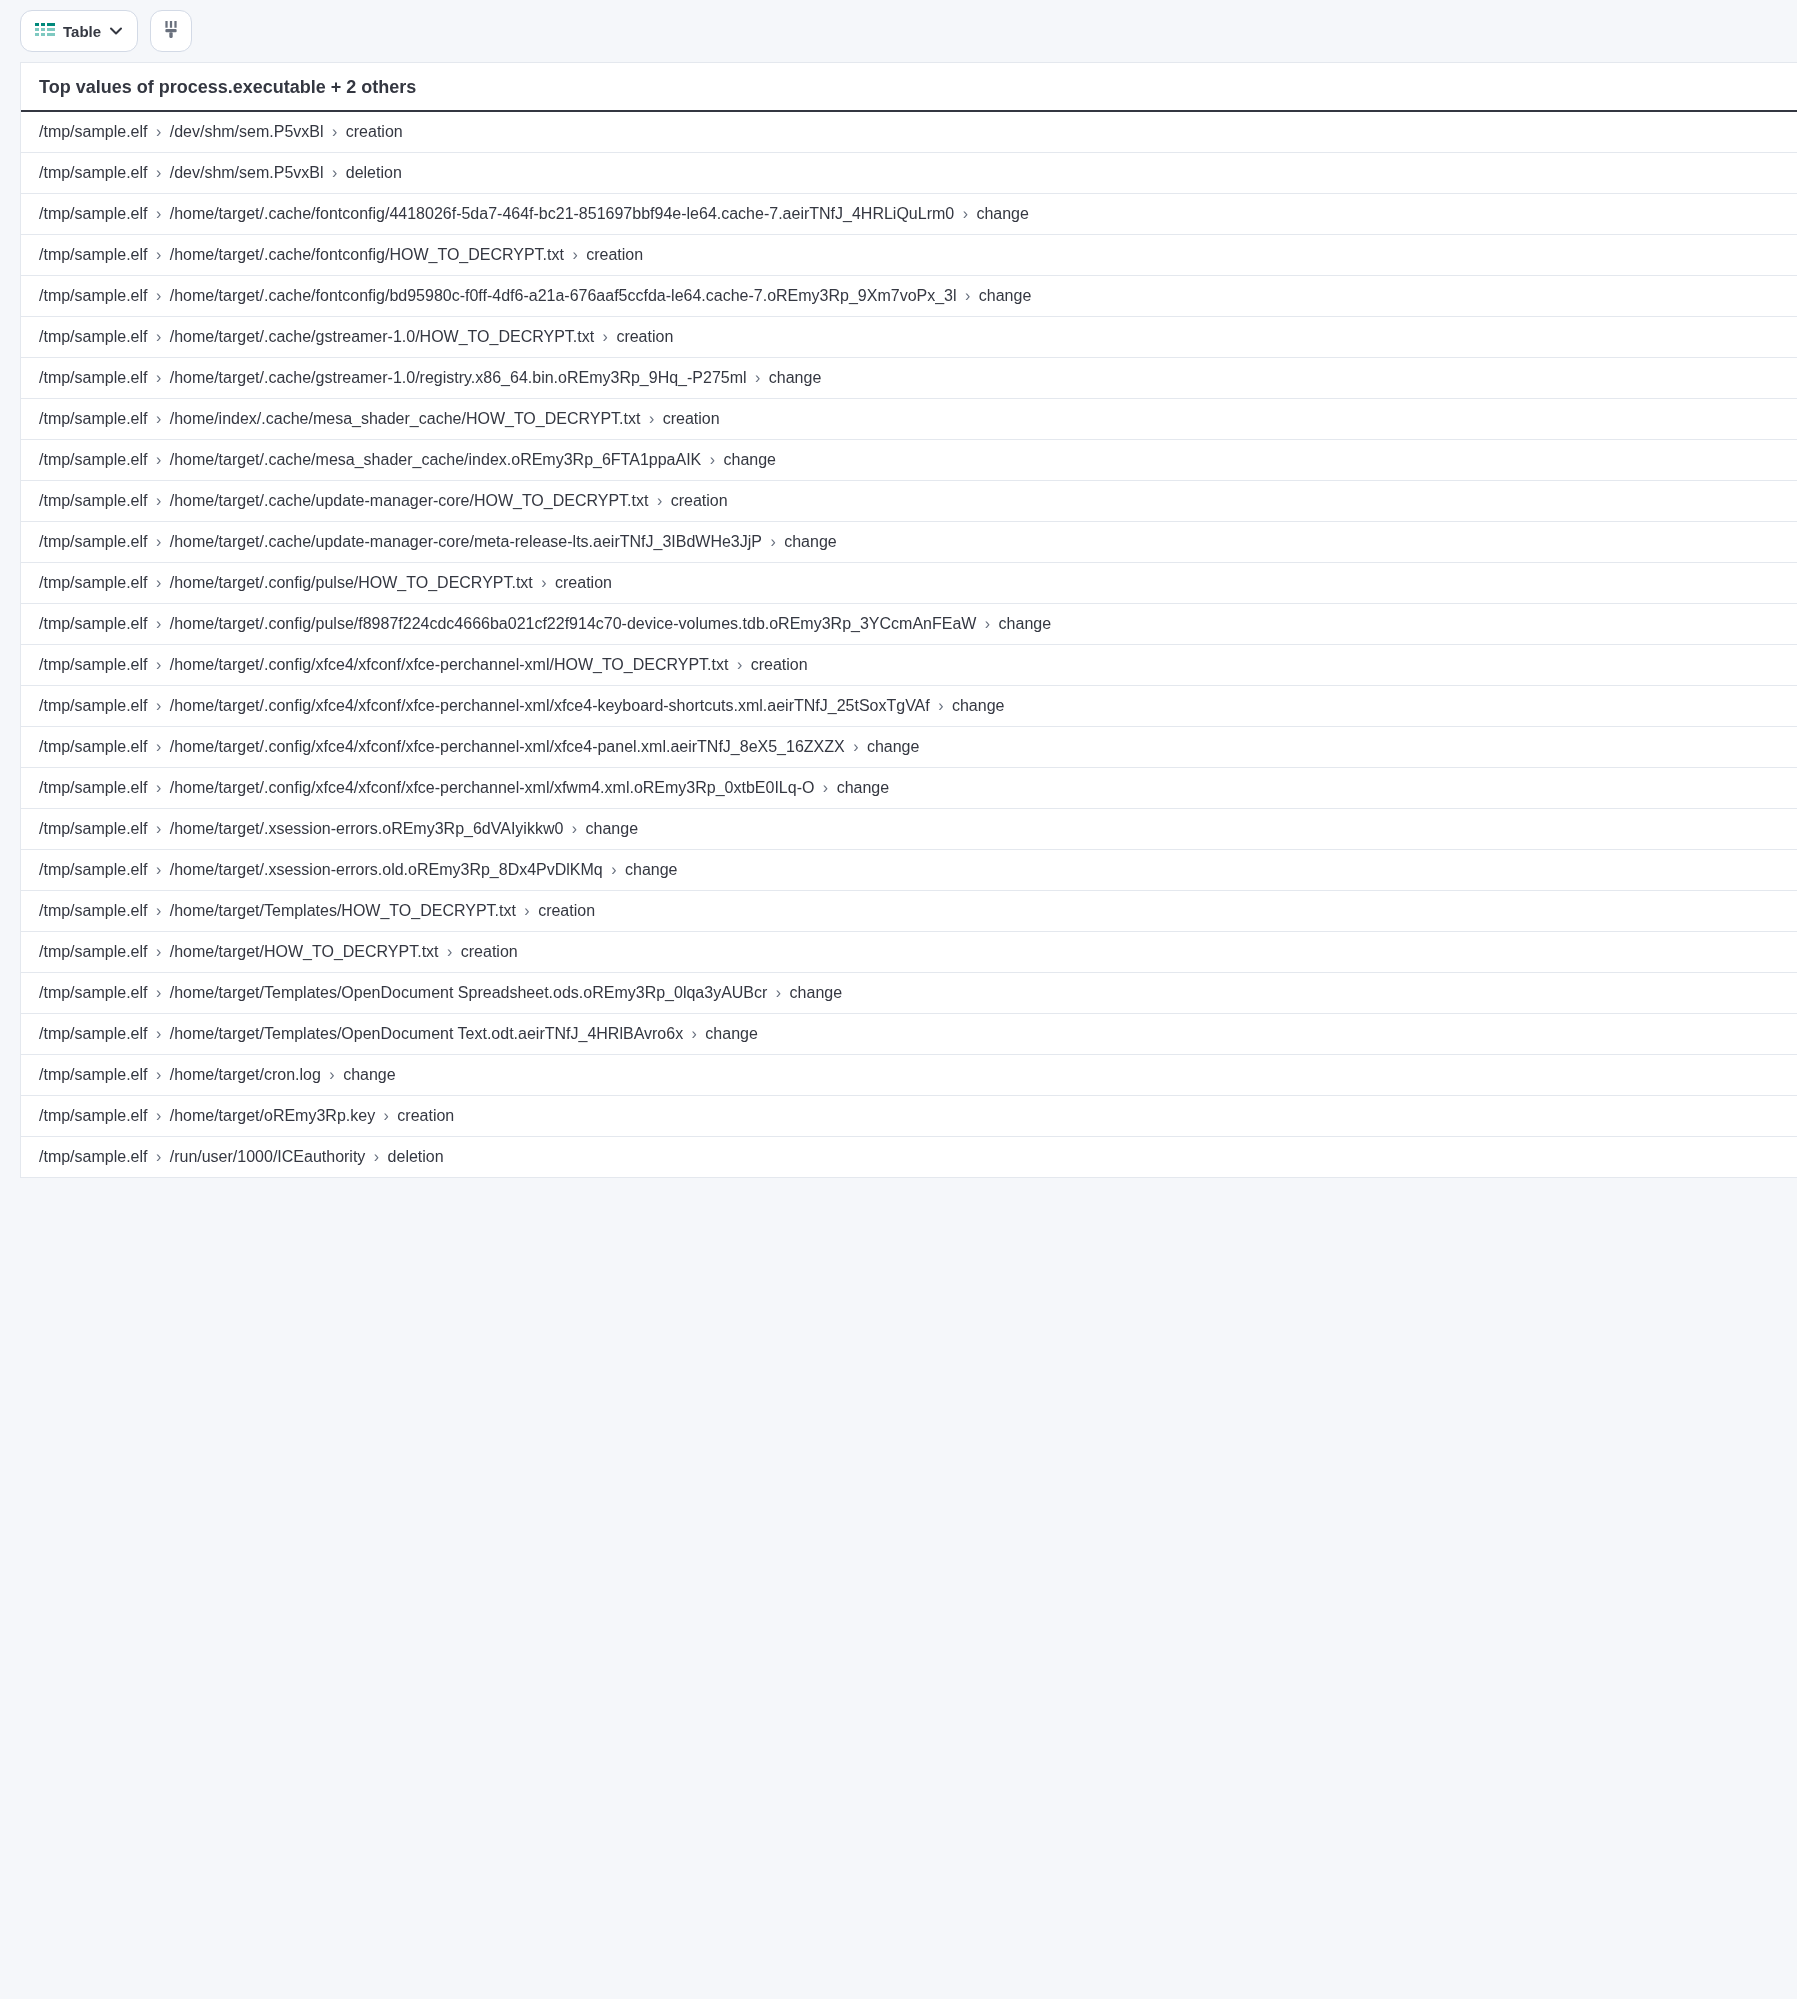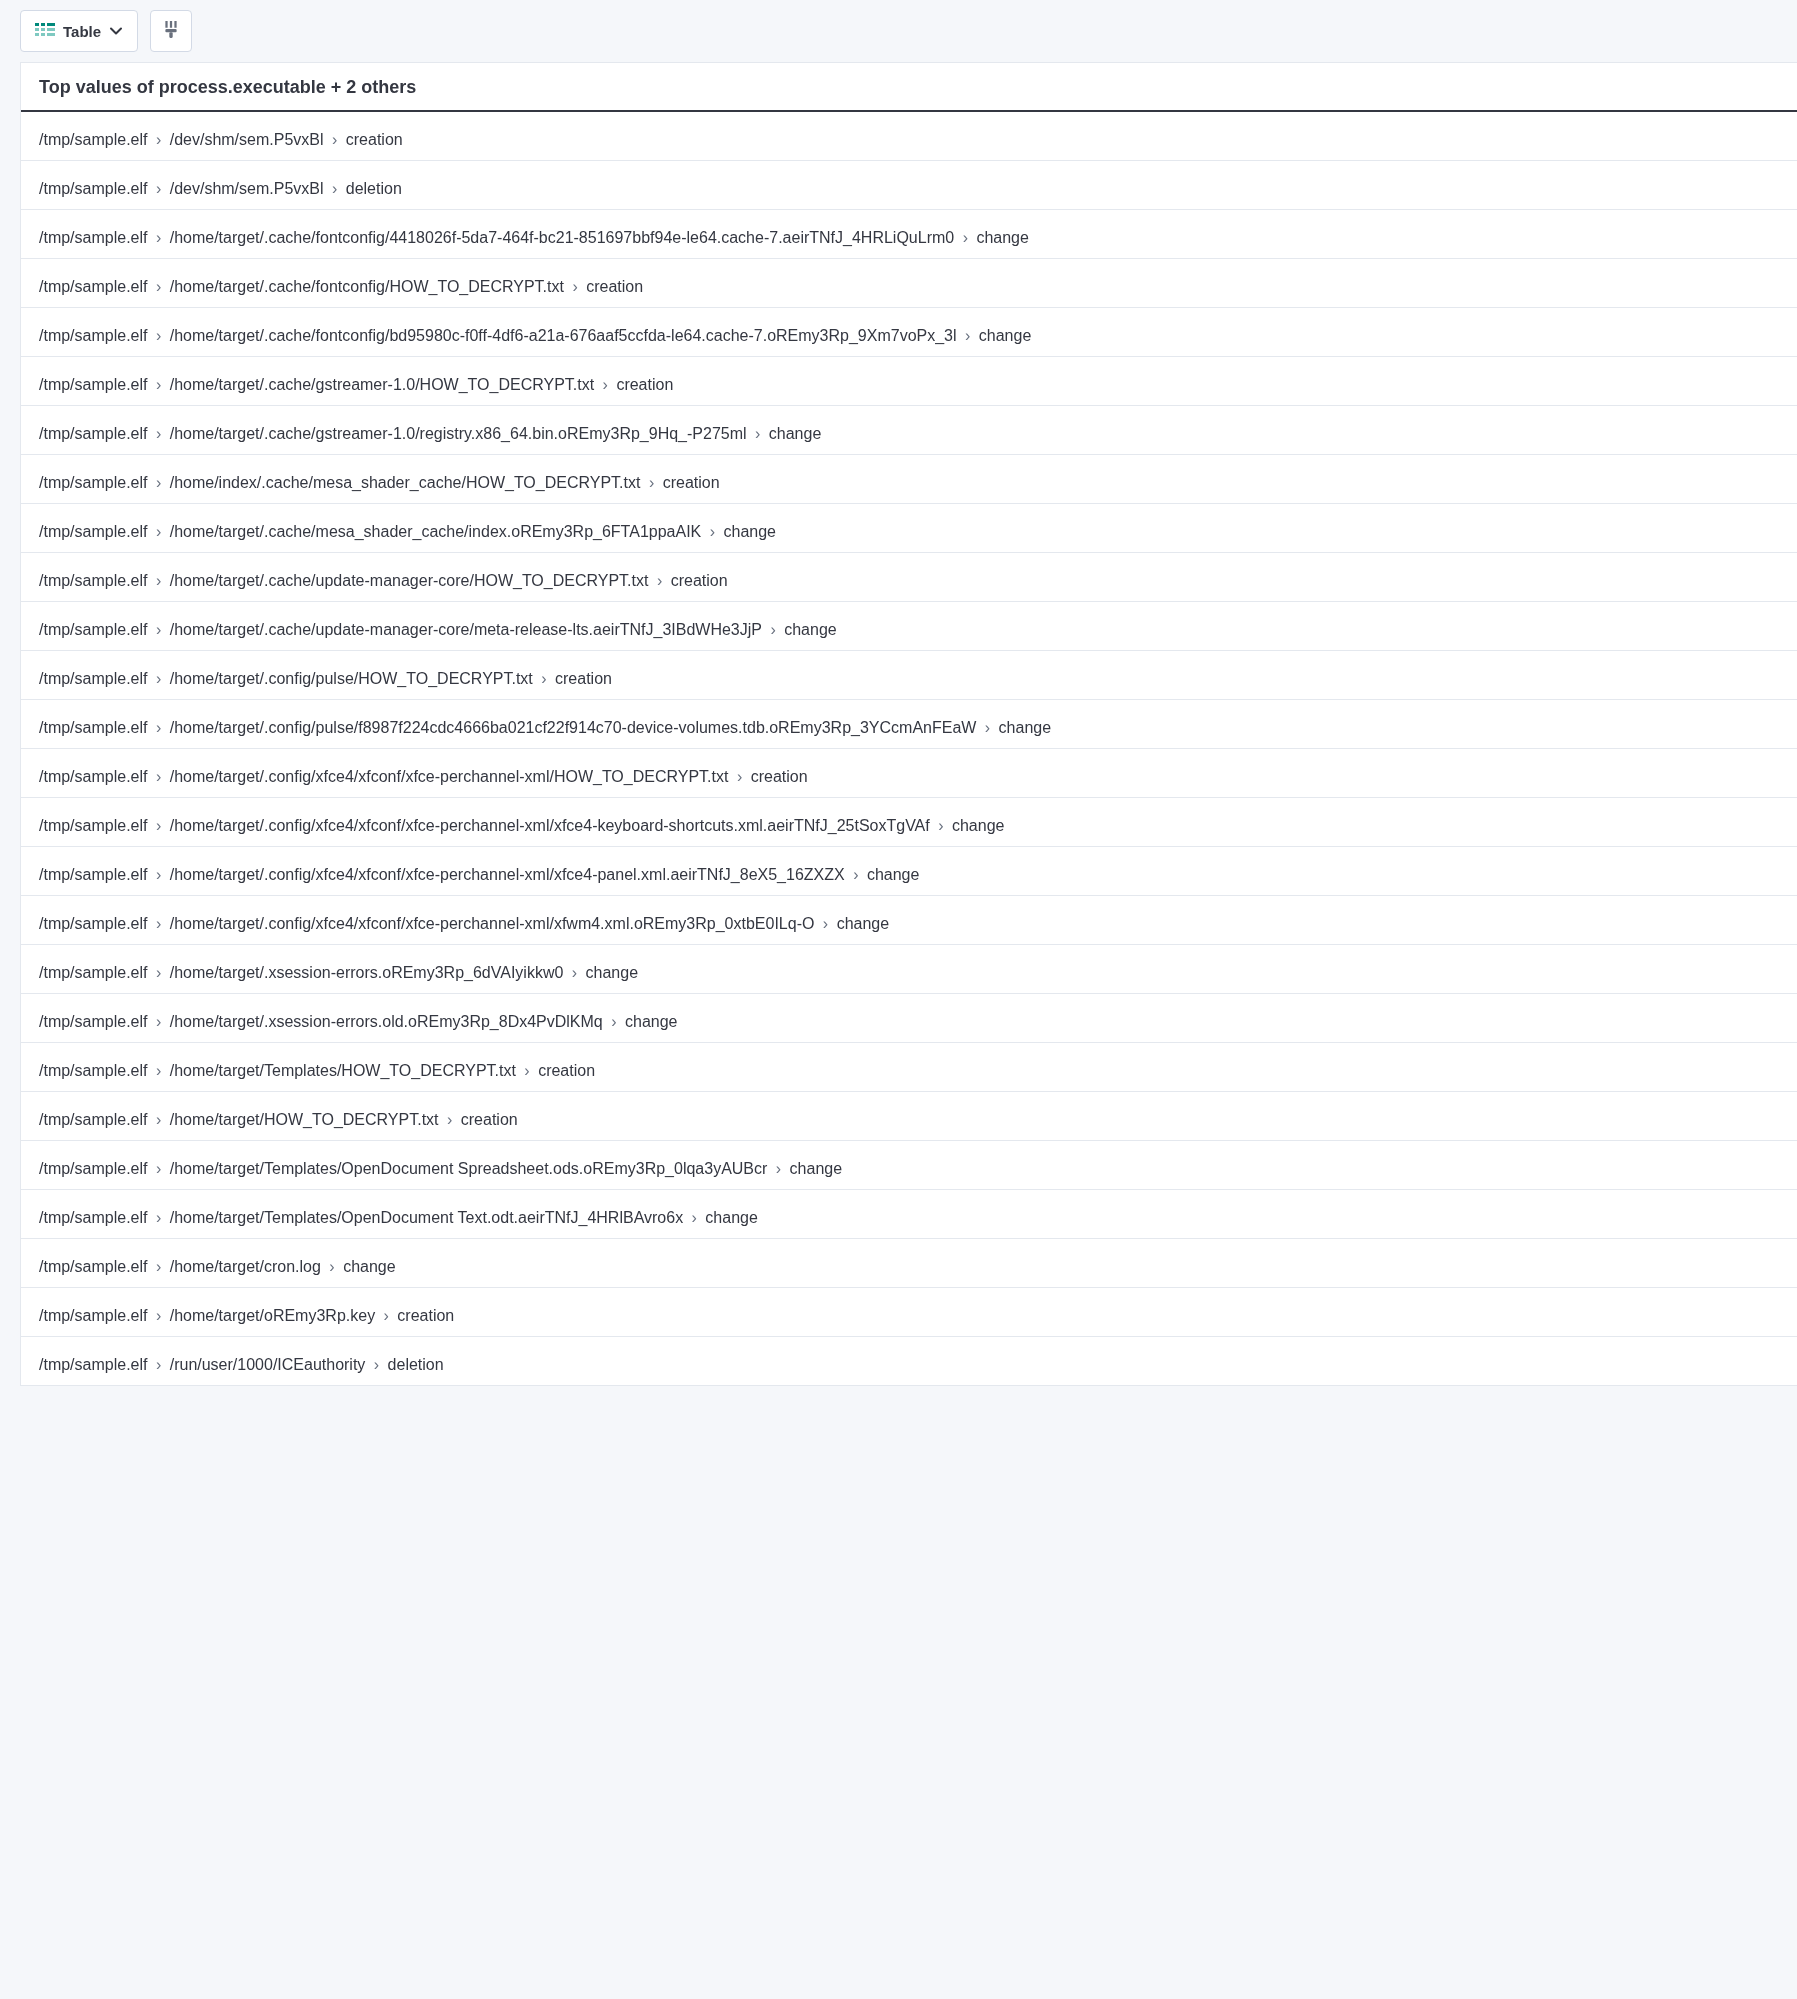--- a/index.html
+++ b/index.html
@@ -18,21 +18,21 @@
       display: flex;
       gap: 12px;
       align-items: center;
     }
     .btn {
       display: inline-flex;
       align-items: center;
       gap: 8px;
       background: #fff;
       border: 1px solid #d3dae6;
-      border-radius: 4px;
+      border-radius: 12px;
       padding: 8px 14px;
       font-size: 15px;
       font-weight: 600;
       color: #343741;
       cursor: pointer;
       height: 42px;
     }
     .btn-icon-only {
       width: 42px;
       justify-content: center;
@@ -61,21 +61,20 @@
       border-bottom: 2px solid #343741;
       font-size: 18px;
     }
     .row {
       padding: 11px 18px;
       border-bottom: 1px solid #e4e8ee;
       font-size: 16px;
       color: #343741;
       white-space: nowrap;
       overflow: hidden;
-      margin-top: 8px;
     }
     .row .sep {
       color: #6a7280;
       margin: 0 4px;
     }
   </style>
 </head>
 <body>
 
 <div class="toolbar">

